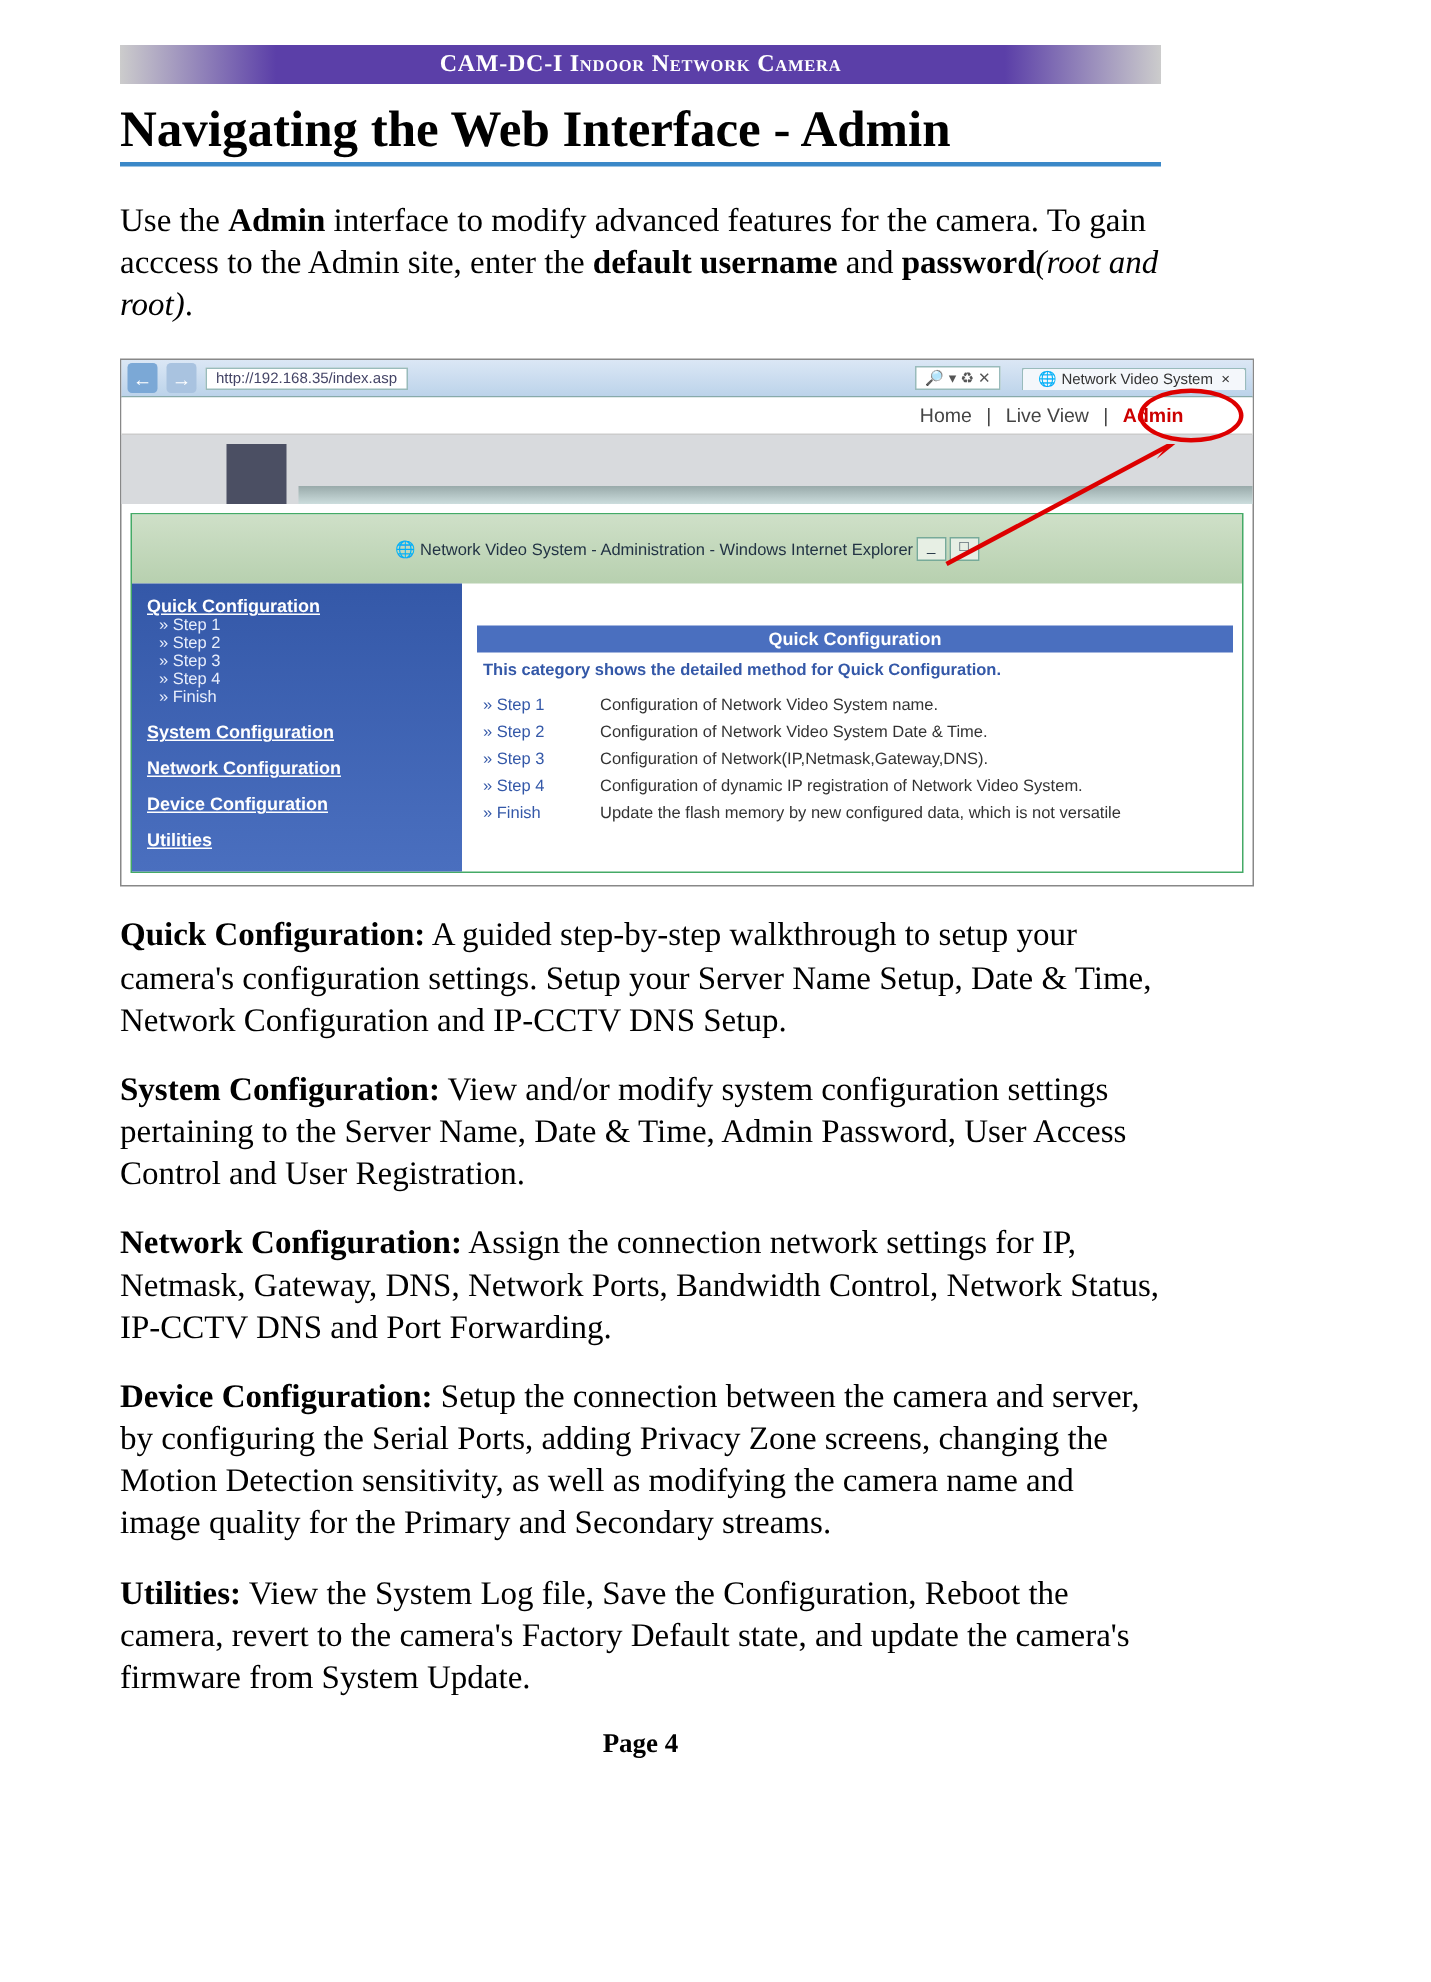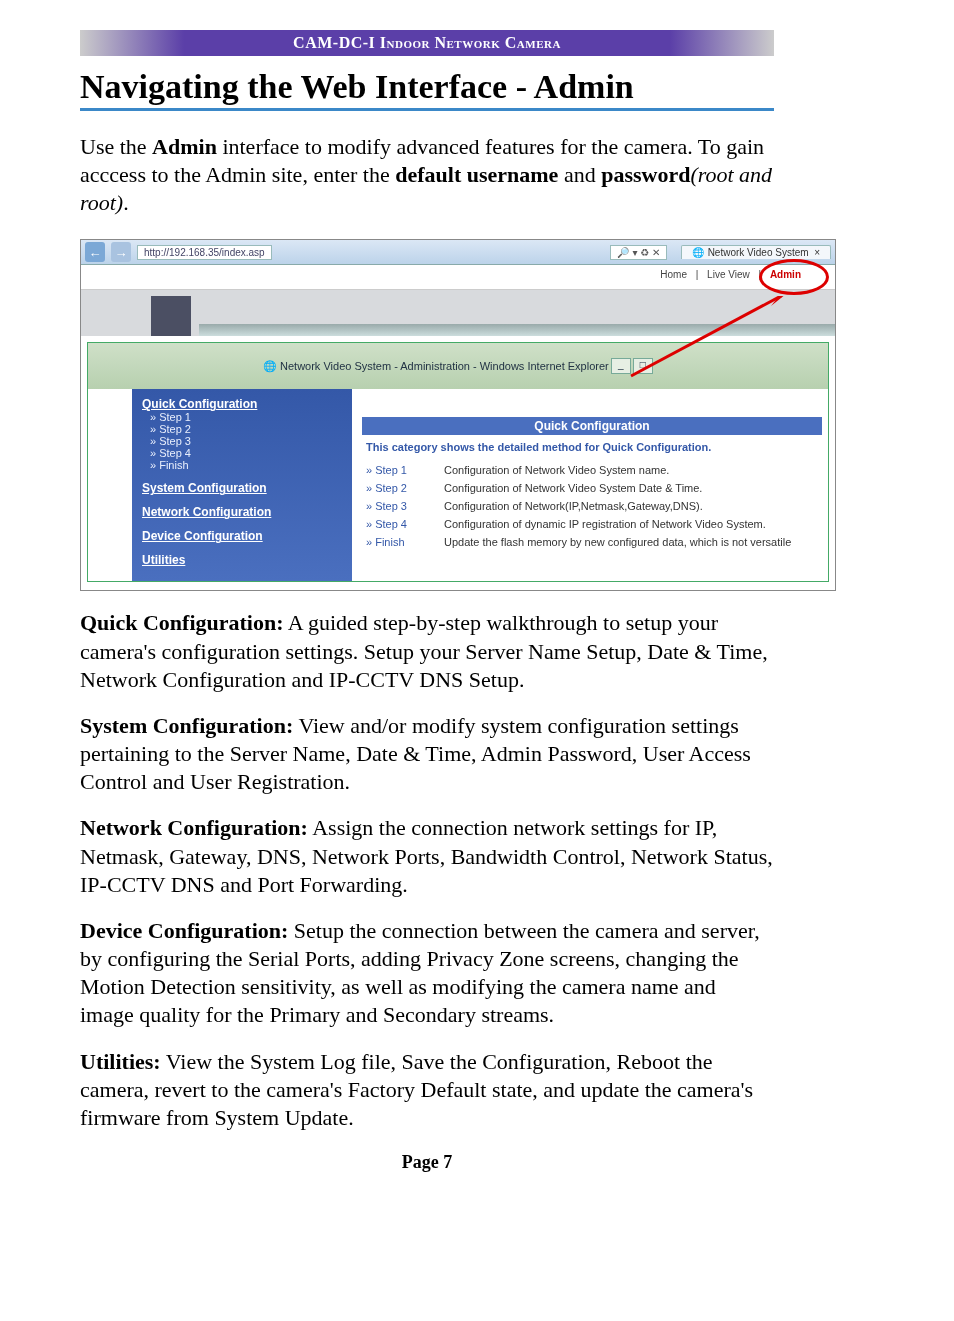--- a/index.html
+++ b/index.html
@@ -88,21 +88,21 @@
     background: #f4f7fb; border: 1px solid #9bb; border-bottom: none;
     padding: 1px 10px; font-size: 10px; color: #333;
     border-radius: 2px 2px 0 0;
   }
   .menubar {
     background: #eef3fa; padding: 2px 6px; font-size: 11px; color: #333;
   }
   .menubar span { margin-right: 12px; }
   .toolbar-blank { height: 24px; background: #fff; border-bottom: 1px solid #ccc; position: relative; }
   .toolbar-links {
-    position: absolute; right: 28px; top: 4px; font-size: 10px; color: #444;
+    position: absolute; right: 40px; top: 4px; font-size: 13px; color: #444;
   }
   .toolbar-links span { margin: 0 6px; }
   .admin-link { color: #c00; font-weight: bold; }
   .red-oval {
     position: absolute; right: 6px; top: -6px; width: 64px; height: 30px;
     border: 3px solid #d00; border-radius: 50%;
   }
   .tab-row {
     display: flex; background: #d8dadd; height: 46px; align-items: flex-end;
   }
@@ -128,21 +128,21 @@
   .win-ctrls span {
     display: inline-block; width: 18px; height: 14px; background: #e7efe4;
     border: 1px solid #7a9; margin-left: 2px; text-align: center; line-height: 12px;
     font-size: 10px;
   }
   .inner-addr {
     padding: 4px 8px; font-size: 11px; color: #2a6;
     border-bottom: 1px solid #ccc;
   }
   .inner-addr .grey { color: #999; }
-  .admin-body { display: flex; margin-left: 44px; }
+  .admin-body { display: flex; }
   .sidebar {
     width: 200px; background: linear-gradient(#3458a8, #4a6fbf);
     color: #fff; padding: 8px 10px 14px 10px; font-size: 12px;
   }
   .sidebar .cat { font-weight: bold; margin-top: 10px; text-decoration: underline; }
   .sidebar .cat.first { margin-top: 0; }
   .sidebar .step { margin-left: 8px; font-size: 11px; color: #e8eefc; }
   .content { flex: 1; padding: 10px 0 0 10px; }
   .qc-title {
     background: #4a6fbf; color: #fff; text-align: center;
@@ -262,14 +262,14 @@
   <p class="body">
     <span class="bold">Network Configuration:</span><span> Assign the connection network settings for IP, Netmask, Gateway, DNS, Network Ports, Bandwidth Control, Network Status, IP-CCTV DNS and Port Forwarding.</span>
   </p>
   <p class="body">
     <span class="bold">Device Configuration:</span><span> Setup the connection between the camera and server, by configuring the Serial Ports, adding Privacy Zone screens, changing the Motion Detection sensitivity, as well as modifying the camera name and image quality for the Primary and Secondary streams.</span>
   </p>
   <p class="body">
     <span class="bold">Utilities:</span><span> View the System Log file, Save the Configuration, Reboot the camera, revert to the camera's Factory Default state, and update the camera's firmware from System Update.</span>
   </p>
 
-  <div class="page-num">Page 7</div>
+  <div class="page-num">Page 4</div>
 </div>
 
 </body></html>

